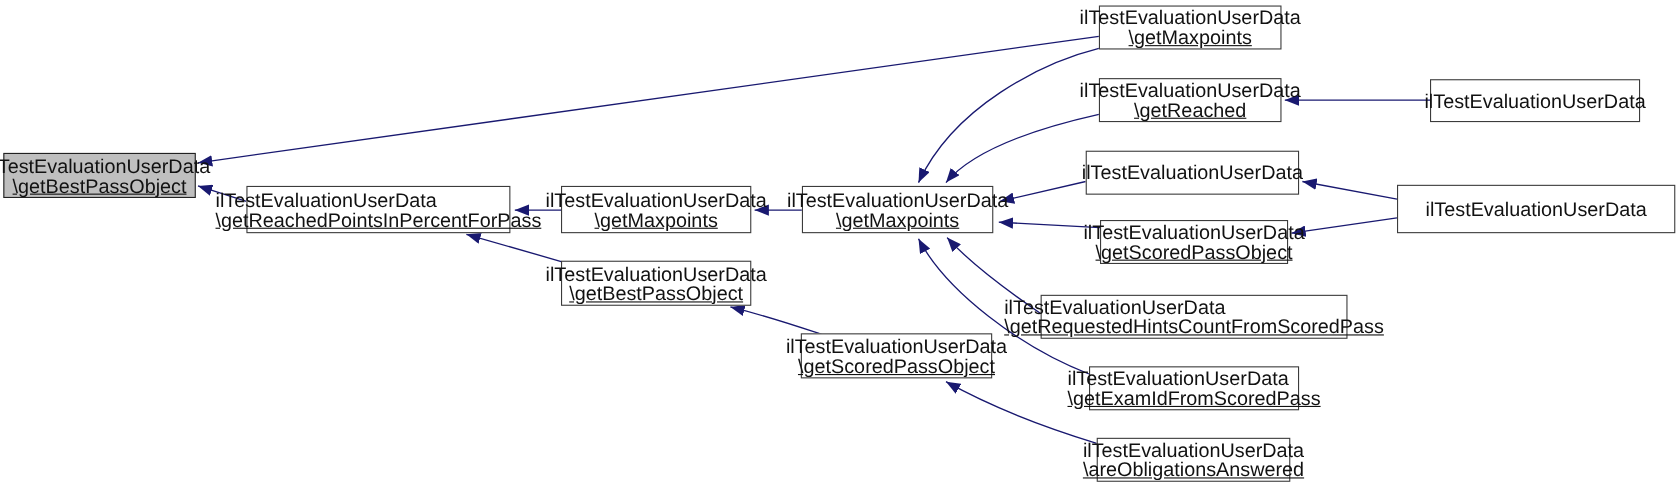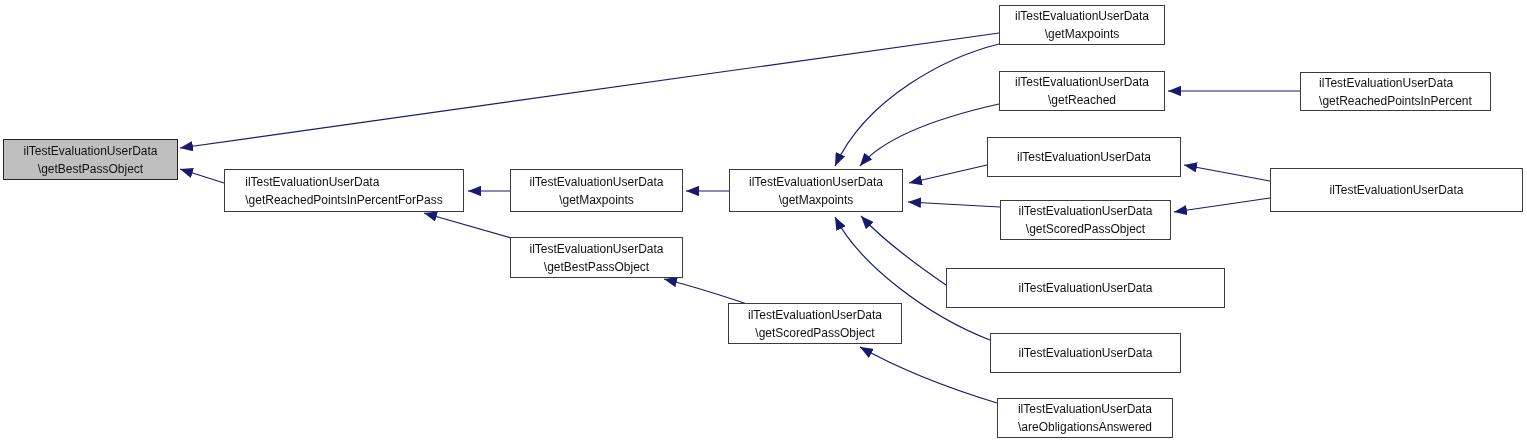--- a/index.html
+++ b/index.html
@@ -2,24 +2,24 @@
 <html><head>
 <meta charset="utf-8">
 <style>
   html,body{margin:0;padding:0;background:#ffffff;}
   #canvas{position:relative;width:1527px;height:444px;background:#ffffff;overflow:hidden;
           font-family:"Liberation Sans", sans-serif;}
   svg.edges{position:absolute;left:0;top:0;z-index:1;}
   svg.edges path.edge{fill:none;stroke:#191970;stroke-width:1.2px;}
   .node{position:absolute;z-index:2;box-sizing:border-box;background:#ffffff;
         border:1px solid #3b3b3b;display:flex;align-items:center;justify-content:center;
-        font-size:12px;line-height:18px;color:#111111;white-space:nowrap;}
+        font-size:18px;line-height:18px;color:#111111;white-space:nowrap;}
   .node .lbl{display:inline-block;text-align:center;}
   .node .l1{display:block;text-align:left;}
-  .node .l2{display:block;text-align:center;}
+  .node .l2{display:block;text-align:center;text-decoration:underline;}
   .node.hl{background:#bfbfbf;border:1.6px solid #222222;}
   
   .n0 {left:3px;   top:139px; width:175px; height:41px;}
   .n1 {left:224px; top:169px; width:240px; height:43px;}
   .n2 {left:510px; top:169px; width:173px; height:43px;}
   .n3 {left:510px; top:237px; width:173px; height:41px;}
   .n4 {left:729px; top:169px; width:174px; height:43px;}
   .n5 {left:728px; top:303px; width:174px; height:41px;}
   .n6 {left:999px; top:5px;   width:166px; height:40px;}
   .n7 {left:999px; top:71px;  width:166px; height:40px;}
@@ -104,21 +104,20 @@
   </div>
   <div class="node n7">
     <span class="lbl">
         <span class="l1">ilTestEvaluationUserData</span>
         <span class="l2">\getReached</span>
       </span>
   </div>
   <div class="node n8">
     <span class="lbl">
         <span class="l1">ilTestEvaluationUserData</span>
-        <span class="l2">\getReachedPointsInPercent</span>
       </span>
   </div>
   <div class="node n9">
     <span class="lbl">
         <span class="l1">ilTestEvaluationUserData</span>
       </span>
   </div>
   <div class="node n10">
     <span class="lbl">
         <span class="l1">ilTestEvaluationUserData</span>
@@ -126,25 +125,27 @@
   </div>
   <div class="node n11">
     <span class="lbl">
         <span class="l1">ilTestEvaluationUserData</span>
         <span class="l2">\getScoredPassObject</span>
       </span>
   </div>
   <div class="node n12">
     <span class="lbl">
         <span class="l1">ilTestEvaluationUserData</span>
+        <span class="l2">\getRequestedHintsCountFromScoredPass</span>
       </span>
   </div>
   <div class="node n13">
     <span class="lbl">
         <span class="l1">ilTestEvaluationUserData</span>
+        <span class="l2">\getExamIdFromScoredPass</span>
       </span>
   </div>
   <div class="node n14">
     <span class="lbl">
         <span class="l1">ilTestEvaluationUserData</span>
         <span class="l2">\areObligationsAnswered</span>
       </span>
   </div>
 
 </div>

